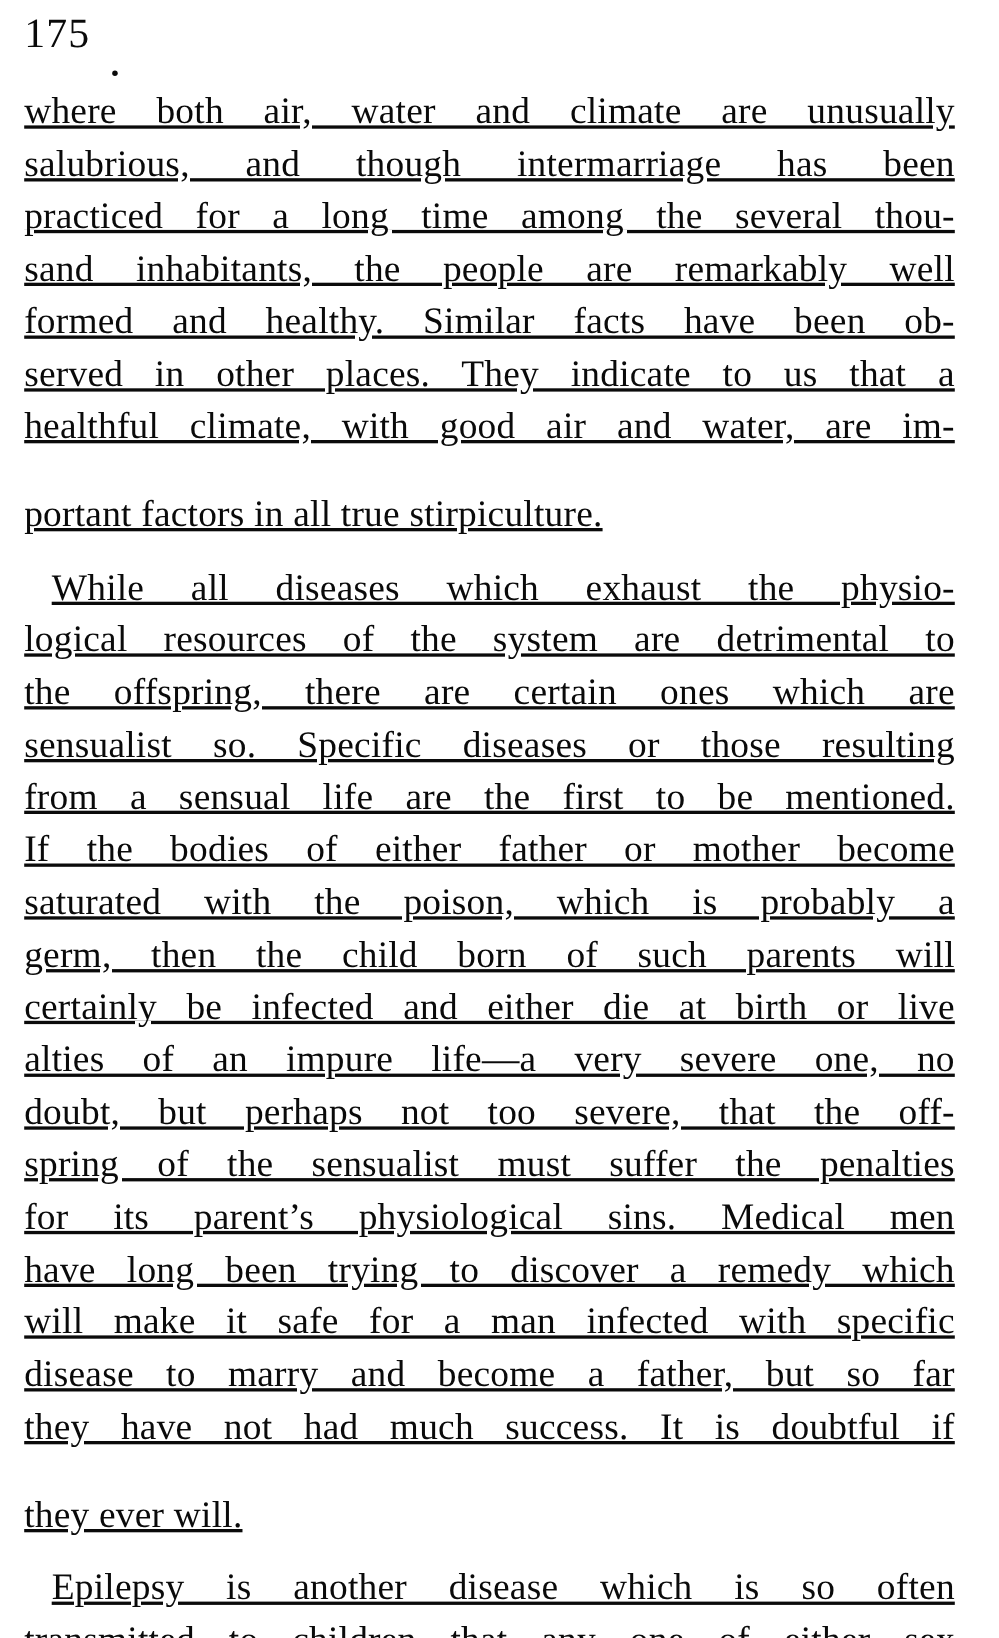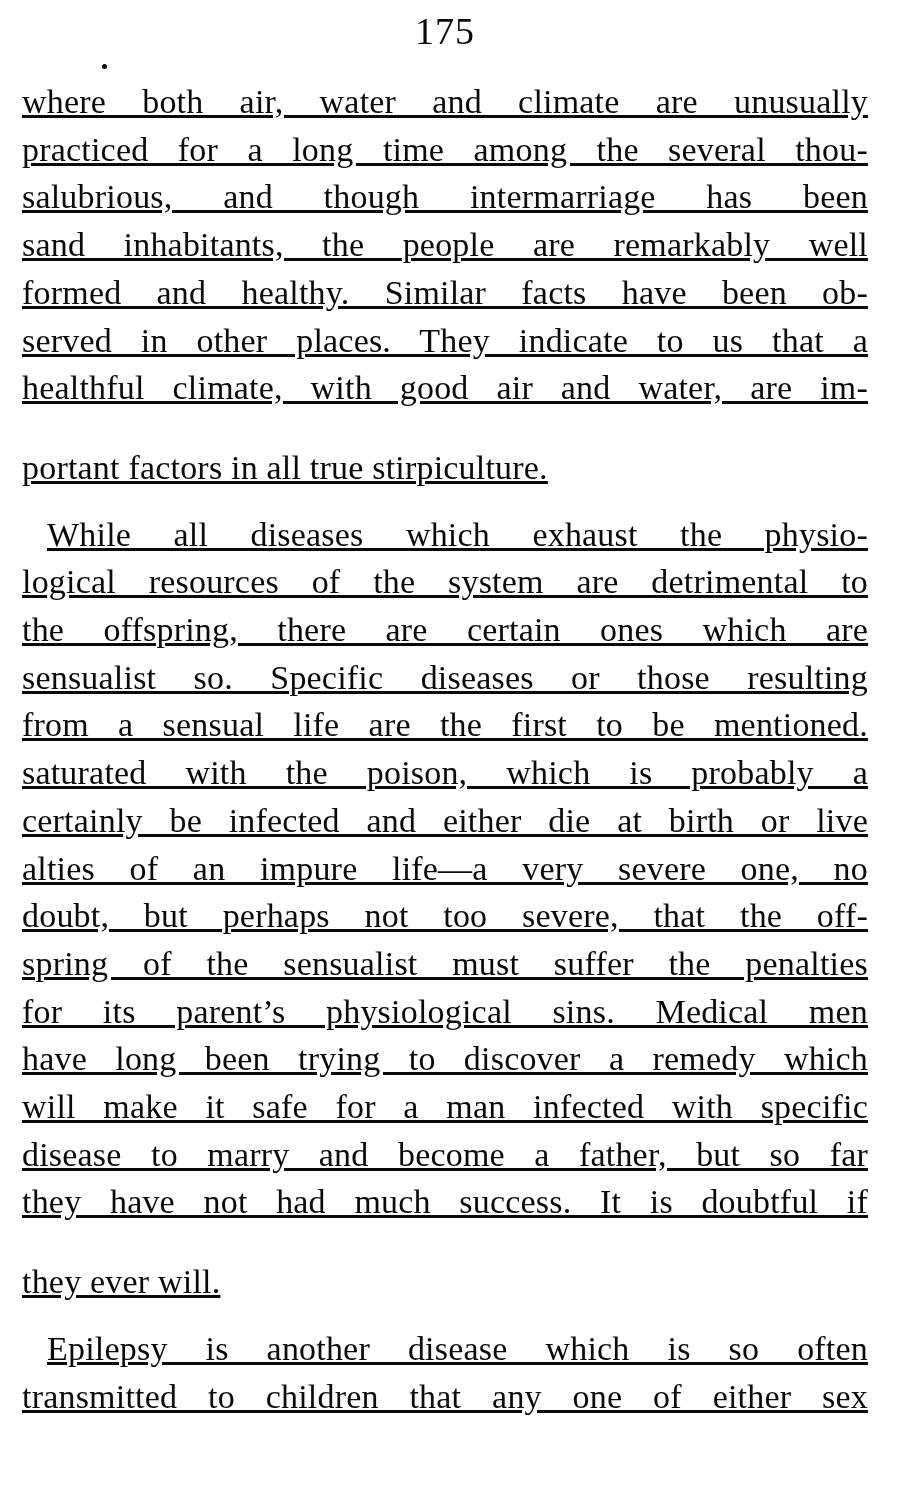--- a/index.html
+++ b/index.html
@@ -14,21 +14,20 @@
     background: #ffffff;
     color: #0a0a0a;
     font-family: "Liberation Serif", "DejaVu Serif", serif;
     overflow: hidden;
   }
   .page-number {
     position: absolute;
     top: 11px;
     left: 22px;
     width: 846px;
-    text-align: center;
     font-size: 38px;
     line-height: 1.1;
     letter-spacing: 1px;
   }
   .ink-spot {
     position: absolute;
     left: 102px;
     top: 64px;
     width: 5px;
     height: 5px;
@@ -62,33 +61,35 @@
   }
 </style>
 </head>
 <body>
 
 <div class="page">
   <div class="page-number">175</div>
   <div class="ink-spot"></div>
   <div class="body-text">
       <div class="line">where both air, water and climate are unusually</div>
+      <div class="line">salubrious, and though intermarriage has been</div>
       <div class="line">practiced for a long time among the several thou-</div>
-      <div class="line">salubrious, and though intermarriage has been</div>
       <div class="line">sand inhabitants, the people are remarkably well</div>
       <div class="line">formed and healthy.  Similar facts have been ob-</div>
       <div class="line">served in other places.  They indicate to us that a</div>
       <div class="line">healthful climate, with good air and water, are im-</div>
       <div class="line no-just">portant factors in all true stirpiculture.</div>
       <div class="line indent">While all diseases which exhaust the physio-</div>
       <div class="line">logical resources of the system are detrimental to</div>
       <div class="line">the offspring, there are certain ones which are</div>
       <div class="line">sensualist so.  Specific diseases or those resulting</div>
       <div class="line">from a sensual life are the first to be mentioned.</div>
+      <div class="line">If the bodies of either father or mother become</div>
       <div class="line">saturated with the poison, which is probably a</div>
+      <div class="line">germ, then the child born of such parents will</div>
       <div class="line">certainly be infected and either die at birth or live</div>
       <div class="line">alties of an impure life—a very severe one, no</div>
       <div class="line">doubt, but perhaps not too severe, that the off-</div>
       <div class="line">spring of the sensualist must suffer the penalties</div>
       <div class="line">for its parent’s physiological sins.  Medical men</div>
       <div class="line">have long been trying to discover a remedy which</div>
       <div class="line">will make it safe for a man infected with specific</div>
       <div class="line">disease to marry and become a father, but so far</div>
       <div class="line">they have not had much success.  It is doubtful if</div>
       <div class="line no-just">they ever will.</div>

